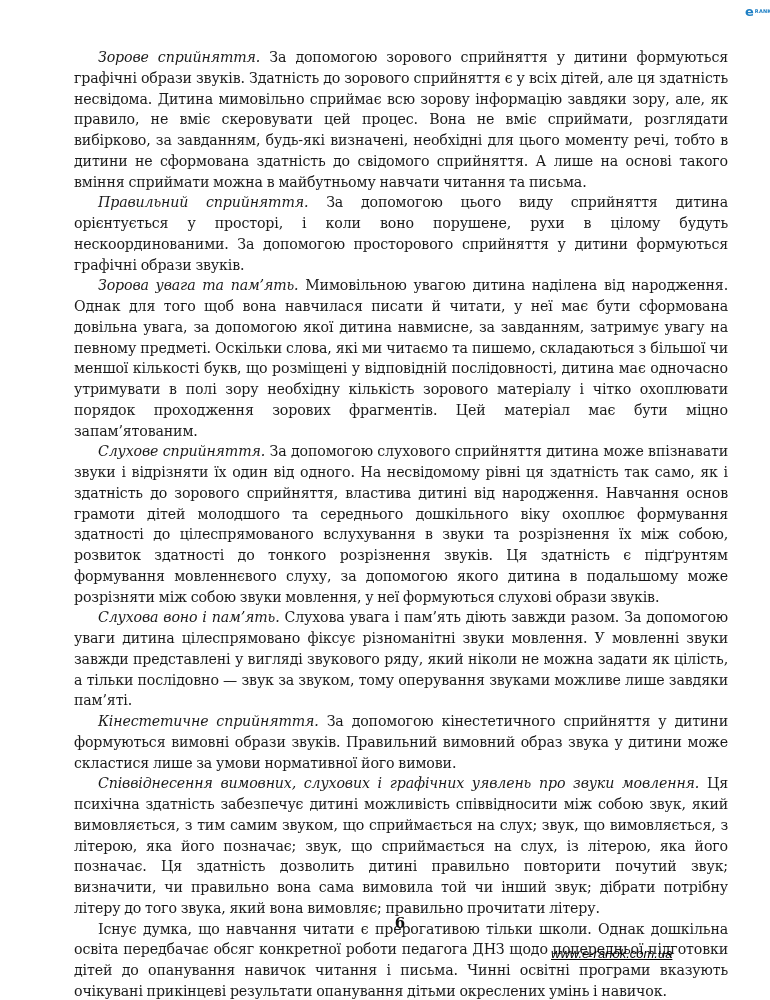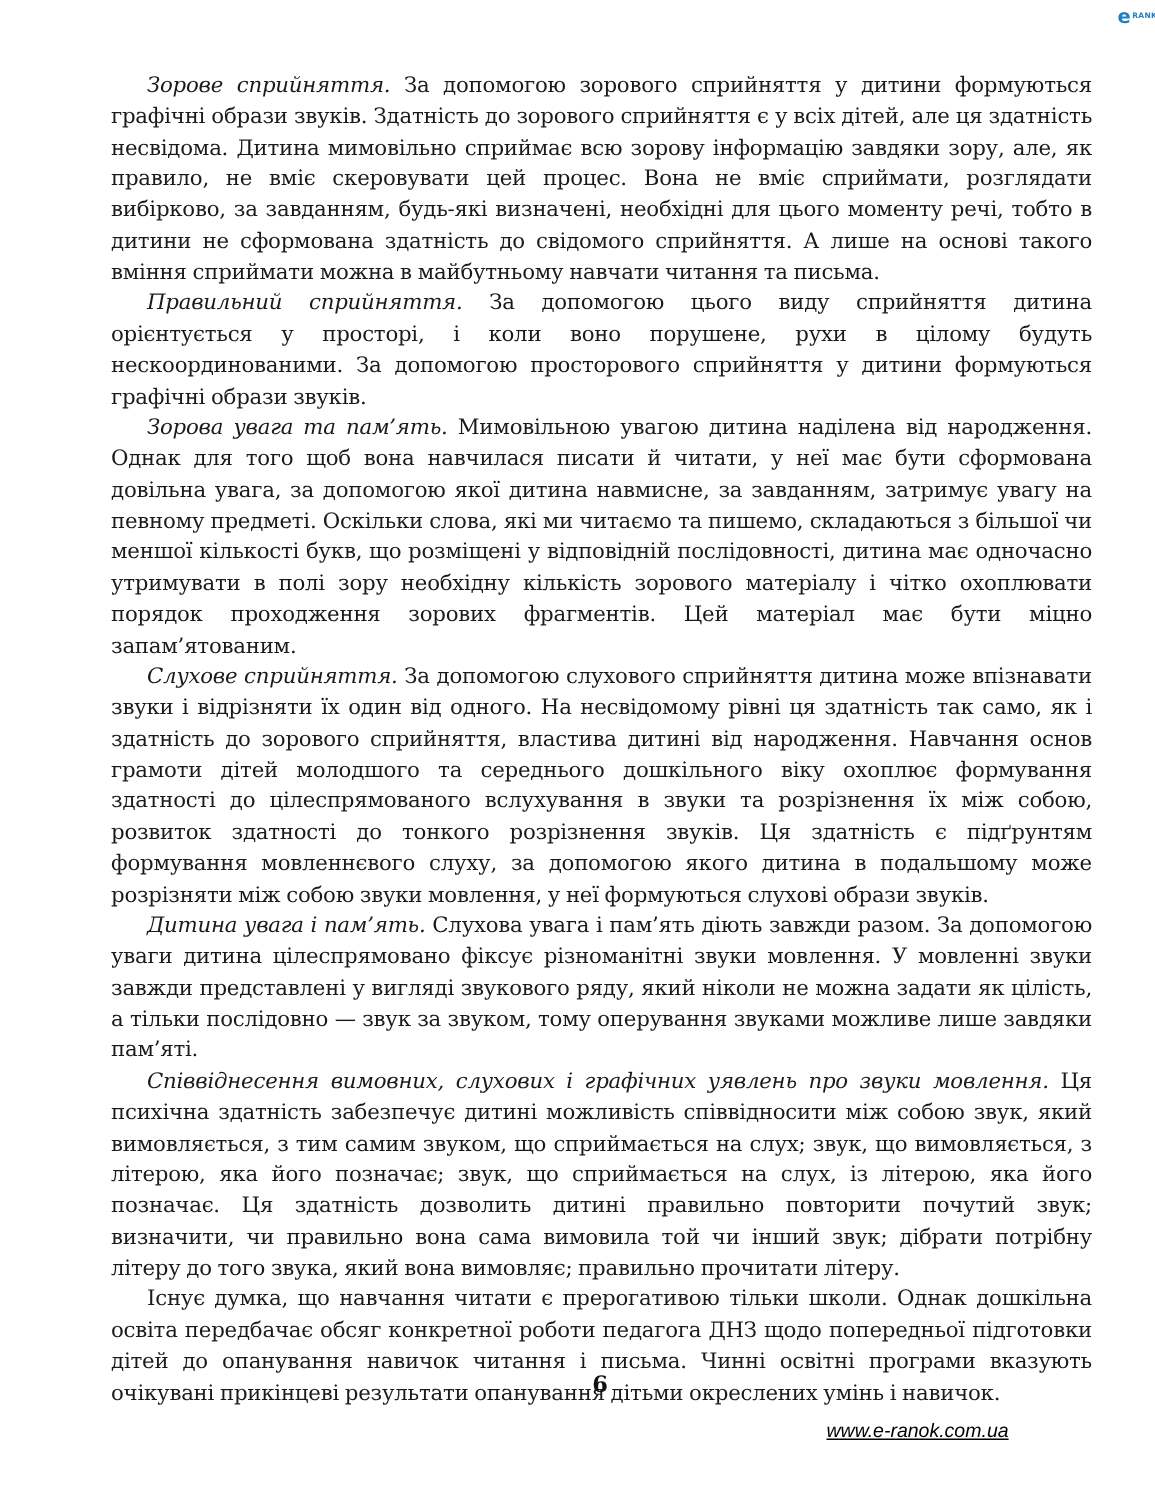--- a/index.html
+++ b/index.html
@@ -40,21 +40,22 @@
 <div class="logo">
   <span class="e">e</span>
   <span class="txt">RANK</span>
 </div>
 
 <div class="page">
   <p><span class="term">Зорове сприйняття.</span><span> За допомогою зорового сприйняття у дитини формуються графічні образи звуків. Здатність до зорового сприйняття є у всіх дітей, але ця здатність несвідома. Дитина мимовільно сприймає всю зорову інформацію завдяки зору, але, як правило, не вміє скеровувати цей процес. Вона не вміє сприймати, розглядати вибірково, за завданням, будь-які визначені, необхідні для цього моменту речі, тобто в дитини не сформована здатність до свідомого сприйняття. А лише на основі такого вміння сприймати можна в майбутньому навчати читання та письма.</span></p>
   <p><span class="term">Правильний сприйняття.</span><span> За допомогою цього виду сприйняття дитина орієнтується у просторі, і коли воно порушене, рухи в цілому будуть нескоординованими. За допомогою просторового сприйняття у дитини формуються графічні образи звуків.</span></p>
   <p><span class="term">Зорова увага та пам’ять.</span><span> Мимовільною увагою дитина наділена від народження. Однак для того щоб вона навчилася писати й читати, у неї має бути сформована довільна увага, за допомогою якої дитина навмисне, за завданням, затримує увагу на певному предметі. Оскільки слова, які ми читаємо та пишемо, складаються з більшої чи меншої кількості букв, що розміщені у відповідній послідовності, дитина має одночасно утримувати в полі зору необхідну кількість зорового матеріалу і чітко охоплювати порядок проходження зорових фрагментів. Цей матеріал має бути міцно запам’ятованим.</span></p>
   <p><span class="term">Слухове сприйняття.</span><span> За допомогою слухового сприйняття дитина може впізнавати звуки і відрізняти їх один від одного. На несвідомому рівні ця здатність так само, як і здатність до зорового сприйняття, властива дитині від народження. Навчання основ грамоти дітей молодшого та середнього дошкільного віку охоплює формування здатності до цілеспрямованого вслухування в звуки та розрізнення їх між собою, розвиток здатності до тонкого розрізнення звуків. Ця здатність є підґрунтям формування мовленнєвого слуху, за допомогою якого дитина в подальшому може розрізняти між собою звуки мовлення, у неї формуються слухові образи звуків.</span></p>
-  <p><span class="term">Дитина увага і пам’ять.</span><span> Слухова увага і пам’ять діють завжди разом. За допомогою уваги дитина цілеспрямовано фіксує різноманітні звуки мовлення. У мовленні звуки завжди представлені у вигляді звукового ряду, який ніколи не можна задати як цілість, а тільки послідовно — звук за звуком, тому оперування звуками можливе лише завдяки пам’яті.</span></p>
+  <p><span class="term">Слухова воно і пам’ять.</span><span> Слухова увага і пам’ять діють завжди разом. За допомогою уваги дитина цілеспрямовано фіксує різноманітні звуки мовлення. У мовленні звуки завжди представлені у вигляді звукового ряду, який ніколи не можна задати як цілість, а тільки послідовно — звук за звуком, тому оперування звуками можливе лише завдяки пам’яті.</span></p>
+  <p><span class="term">Кінестетичне сприйняття.</span><span> За допомогою кінестетичного сприйняття у дитини формуються вимовні образи звуків. Правильний вимовний образ звука у дитини може скластися лише за умови нормативної його вимови.</span></p>
   <p><span class="term">Співвіднесення вимовних, слухових і графічних уявлень про звуки мовлення.</span><span> Ця психічна здатність забезпечує дитині можливість співвідносити між собою звук, який вимовляється, з тим самим звуком, що сприймається на слух; звук, що вимовляється, з літерою, яка його позначає; звук, що сприймається на слух, із літерою, яка його позначає. Ця здатність дозволить дитині правильно повторити почутий звук; визначити, чи правильно вона сама вимовила той чи інший звук; дібрати потрібну літеру до того звука, який вона вимовляє; правильно прочитати літеру.</span></p>
   <p><span>Існує думка, що навчання читати є прерогативою тільки школи. Однак дошкільна освіта передбачає обсяг конкретної роботи педагога ДНЗ щодо попередньої підготовки дітей до опанування навичок читання і письма. Чинні освітні програми вказують очікувані прикінцеві результати опанування дітьми окреслених умінь і навичок.</span></p>
 
 </div>
 
 <div class="page-number">6</div>
 
 <a class="site-link">www.e-ranok.com.ua</a>
 
 </body></html>

